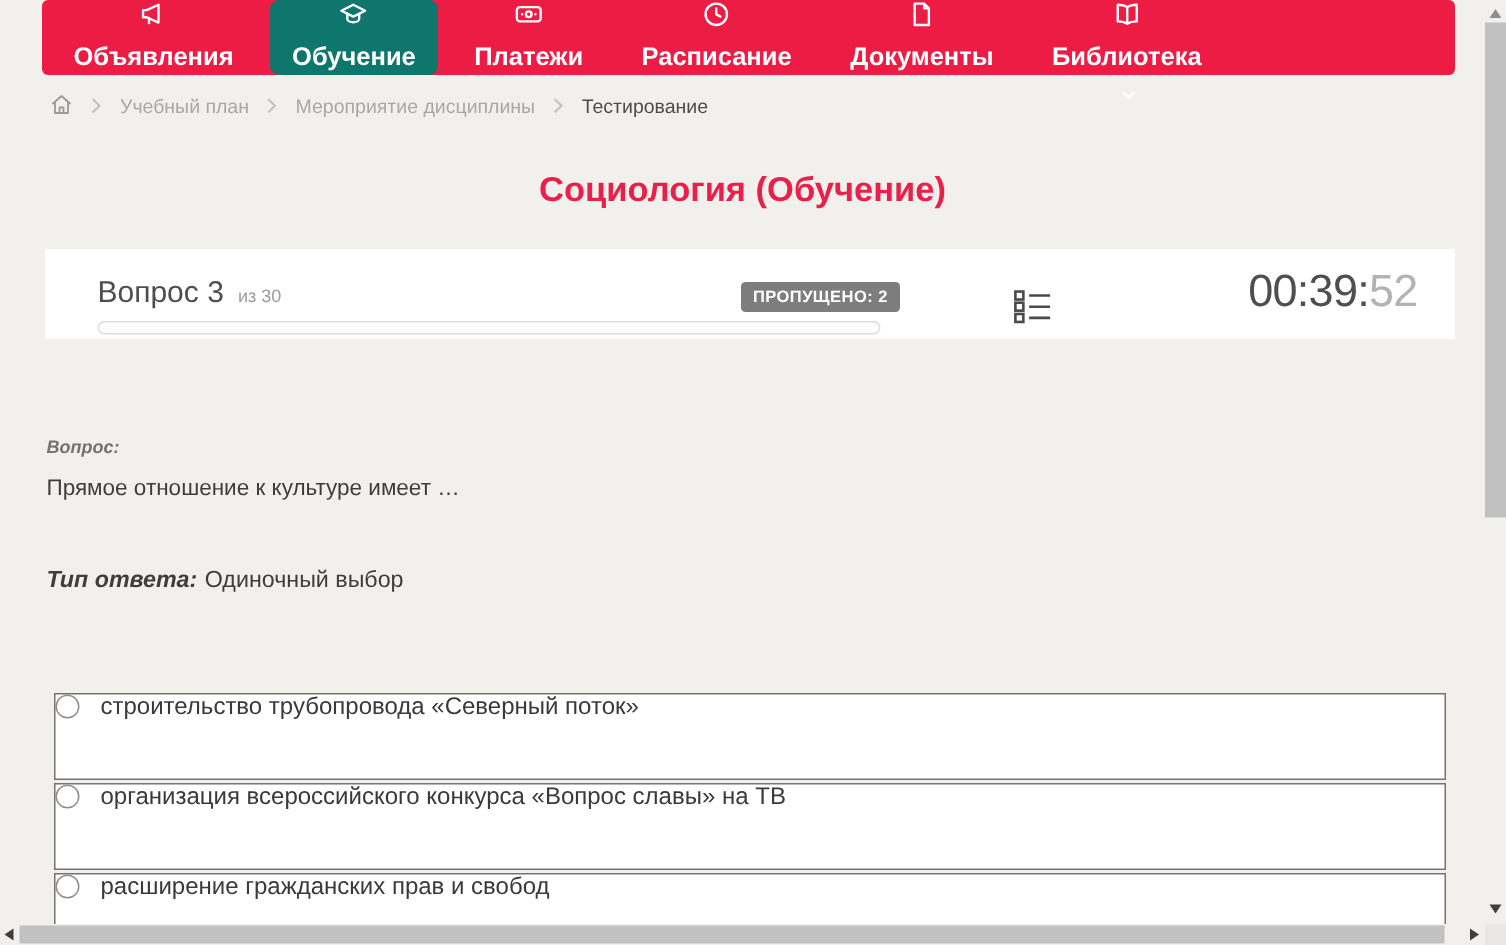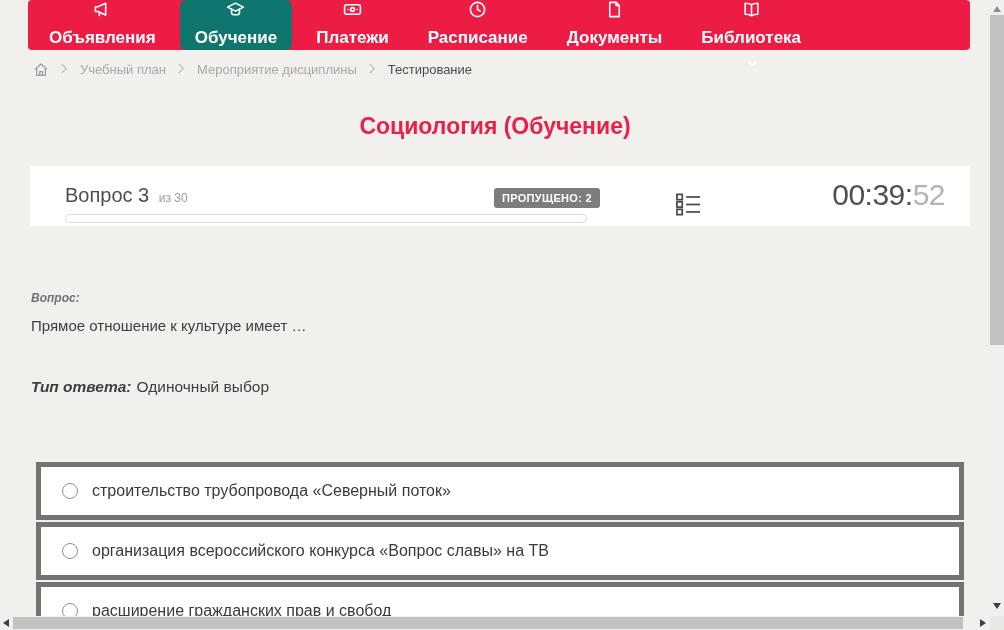--- a/index.html
+++ b/index.html
@@ -12,21 +12,21 @@
     border-radius:4px;display:flex;align-items:center;padding:0 6px;box-sizing:border-box;gap:9px;}
   .nav-item{display:flex;align-items:center;gap:9px;color:#fff;font-weight:bold;font-size:17px;
     padding:0 15px;height:50px;border-radius:6px;cursor:pointer;white-space:nowrap;flex-direction:column;}
   .nav-item.active{background:#0f766e;}
   .nav-icon{display:flex;align-items:center;}
   .nav-icon svg{width:19px;height:19px;display:block;}
   .caret{display:flex;align-items:center;margin-left:2px;}
   .caret svg{width:13px;height:13px;display:block;}
 
   
-  .breadcrumb{position:absolute;left:33px;top:62px;display:flex;align-items:flex-start;gap:11px;
+  .breadcrumb{position:absolute;left:33px;top:62px;display:flex;align-items:center;gap:11px;
     font-size:13px;color:#a8a8a8;}
   .home{display:flex;align-items:center;cursor:pointer;}
   .home svg{width:16px;height:16px;display:block;}
   .sep{display:flex;align-items:center;}
   .sep svg{width:9px;height:13px;display:block;}
   .crumb{cursor:pointer;text-decoration:none;color:#a8a8a8;}
   .crumb.current{color:#4d4d4d;cursor:default;}
 
   
   .title{position:absolute;left:0;top:113px;width:990px;margin:0;text-align:center;
@@ -49,22 +49,22 @@
 
   
   .q-head{position:absolute;left:31px;top:291px;margin:0;font-size:12px;font-weight:bold;
     font-style:italic;color:#737373;}
   .q-text{position:absolute;left:31px;top:317px;margin:0;font-size:15px;color:#3e3e3e;}
   .q-type{position:absolute;left:31px;top:378px;margin:0;font-size:15.5px;color:#3e3e3e;}
   .q-type-label{font-weight:bold;font-style:italic;margin-right:5px;}
 
   
   .options{position:absolute;left:36px;top:462px;width:928px;}
-  .option{box-sizing:border-box;width:100%;height:58px;background:#fff;border:5px solid #737373;
-    display:flex;align-items:center;padding-left:21px;margin-bottom:2px;cursor:pointer;}
+  .option{box-sizing:border-box;width:100%;height:58px;background:#fff;border:1px solid #737373;
+    display:flex;margin-bottom:2px;cursor:pointer;}
   .radio{width:14px;height:14px;border:1px solid #8f8f8f;border-radius:50%;background:#fff;
     flex:0 0 auto;cursor:pointer;}
   .option-label{margin-left:14px;font-size:16px;color:#3a3a3a;}
 
   
   .v-scrollbar{position:absolute;top:0;right:0;width:14px;height:616px;background:#f1f0ee;}
   .v-thumb{position:absolute;left:0;top:15px;width:14px;height:330px;background:#c1c1c1;cursor:pointer;}
   .v-up{position:absolute;left:3px;top:6px;}
   .v-down{position:absolute;left:3px;top:603px;}
   .h-scrollbar{position:absolute;left:0;bottom:0;width:990px;height:14px;background:#f1f0ee;}

